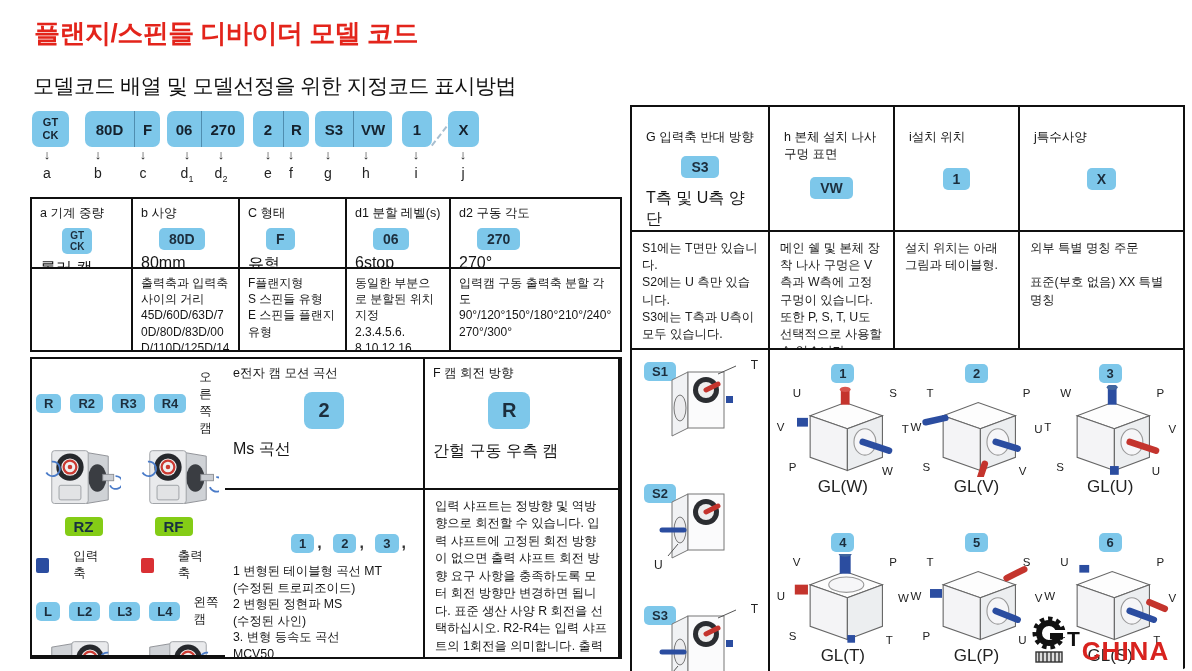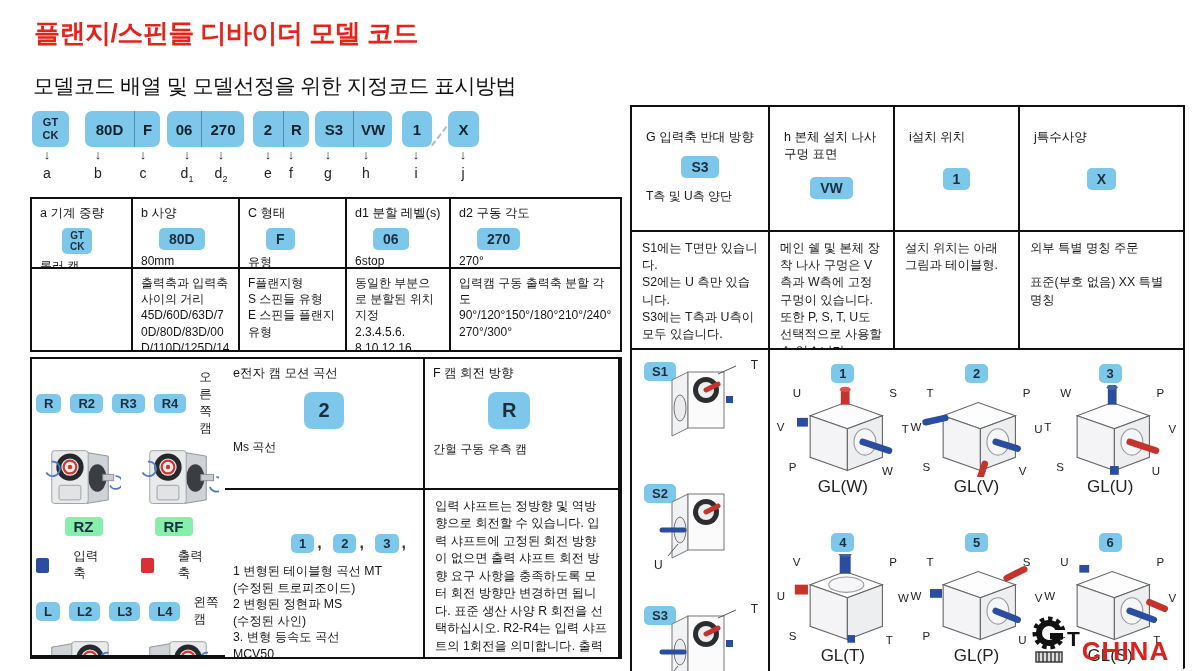--- a/index.html
+++ b/index.html
@@ -29,21 +29,21 @@
   .drop .arrow { display:block; font-size:13px; font-weight:bold; line-height:1; }
   .drop .letter { display:block; font-size:14px; margin-top:5px; line-height:1; }
   .drop sub { font-size:9px; }
 
   
   .tbl { position:absolute; display:grid; border:2px solid #101010; background:#fff; }
   .cell { border-right:2px solid #101010; border-bottom:2px solid #101010; padding:6px 8px; overflow:hidden; }
   .cell.last-col { border-right:none; }
   .cell.last-row { border-bottom:none; }
   .cell-label { font-size:12.5px; color:#151515; }
-  .cell-sub { font-size:12px; color:#151515; }
+  .cell-sub { font-size:16px; color:#151515; }
   .cell-desc { font-size:12px; line-height:1.35; white-space:pre-line; word-break:break-all; color:#151515; }
   .badge {
     display:inline-block; background:#7dc7ea; border-radius:5px; color:#1c2e3d;
     font-weight:bold; font-size:14px; padding:3px 10px; text-align:center;
   }
   .badge.small-two-line { font-size:10px; line-height:1.1; padding:2px 8px; white-space:pre-line; }
   .badge.big { font-size:20px; padding:7px 14px; border-radius:8px; }
   .badge.tiny { font-size:13px; padding:2px 8px; }
   .badge-row { margin:6px 0 4px 18px; }
   .badge-center { text-align:center; margin:10px 0 10px 0; }
@@ -60,21 +60,21 @@
   .note-text { font-size:12.3px; line-height:1.42; color:#151515; }
 
   
   .cam-cell { display:flex; flex-direction:column; align-items:center; padding:8px 4px; }
   .cam-badges { display:flex; align-items:center; gap:9px; margin-top:2px; }
   .cam-caption { font-size:12.5px; margin-left:4px; }
   .cam-photos { display:flex; gap:16px; margin-top:4px; }
   .cam-photo { width:82px; height:74px; }
   .cam-photo.flip svg { transform:scaleX(-1); }
   .cam-labels { display:flex; gap:52px; margin-top:2px; }
-  .cam-label { background:#86efac; border-radius:4px; font-weight:bold; font-size:15px; padding:1px 9px; color:#173041; }
+  .cam-label { background:#84cc16; border-radius:4px; font-weight:bold; font-size:15px; padding:1px 9px; color:#173041; }
   .legend { display:flex; align-items:center; gap:24px; margin:12px 0 10px 0; }
   .legend .sq { width:17px; height:15px; border-radius:2px; display:inline-block; }
   .legend .sq.blue { background:#2b4da0; }
   .legend .sq.red { background:#d93034; }
   .legend .lg-txt { font-size:12.5px; margin-right:14px; }
 
   
   .right-table { left:630px; top:105px; width:555px; height:601px; grid-template-columns:138px 125px 125px 1fr; grid-template-rows:125px 118px 1fr; }
   .right-table .hdr { padding:22px 14px 6px 14px; }
   .right-table .desc-cell { padding:8px 10px; font-size:12.3px; line-height:1.4; white-space:pre-line; }

